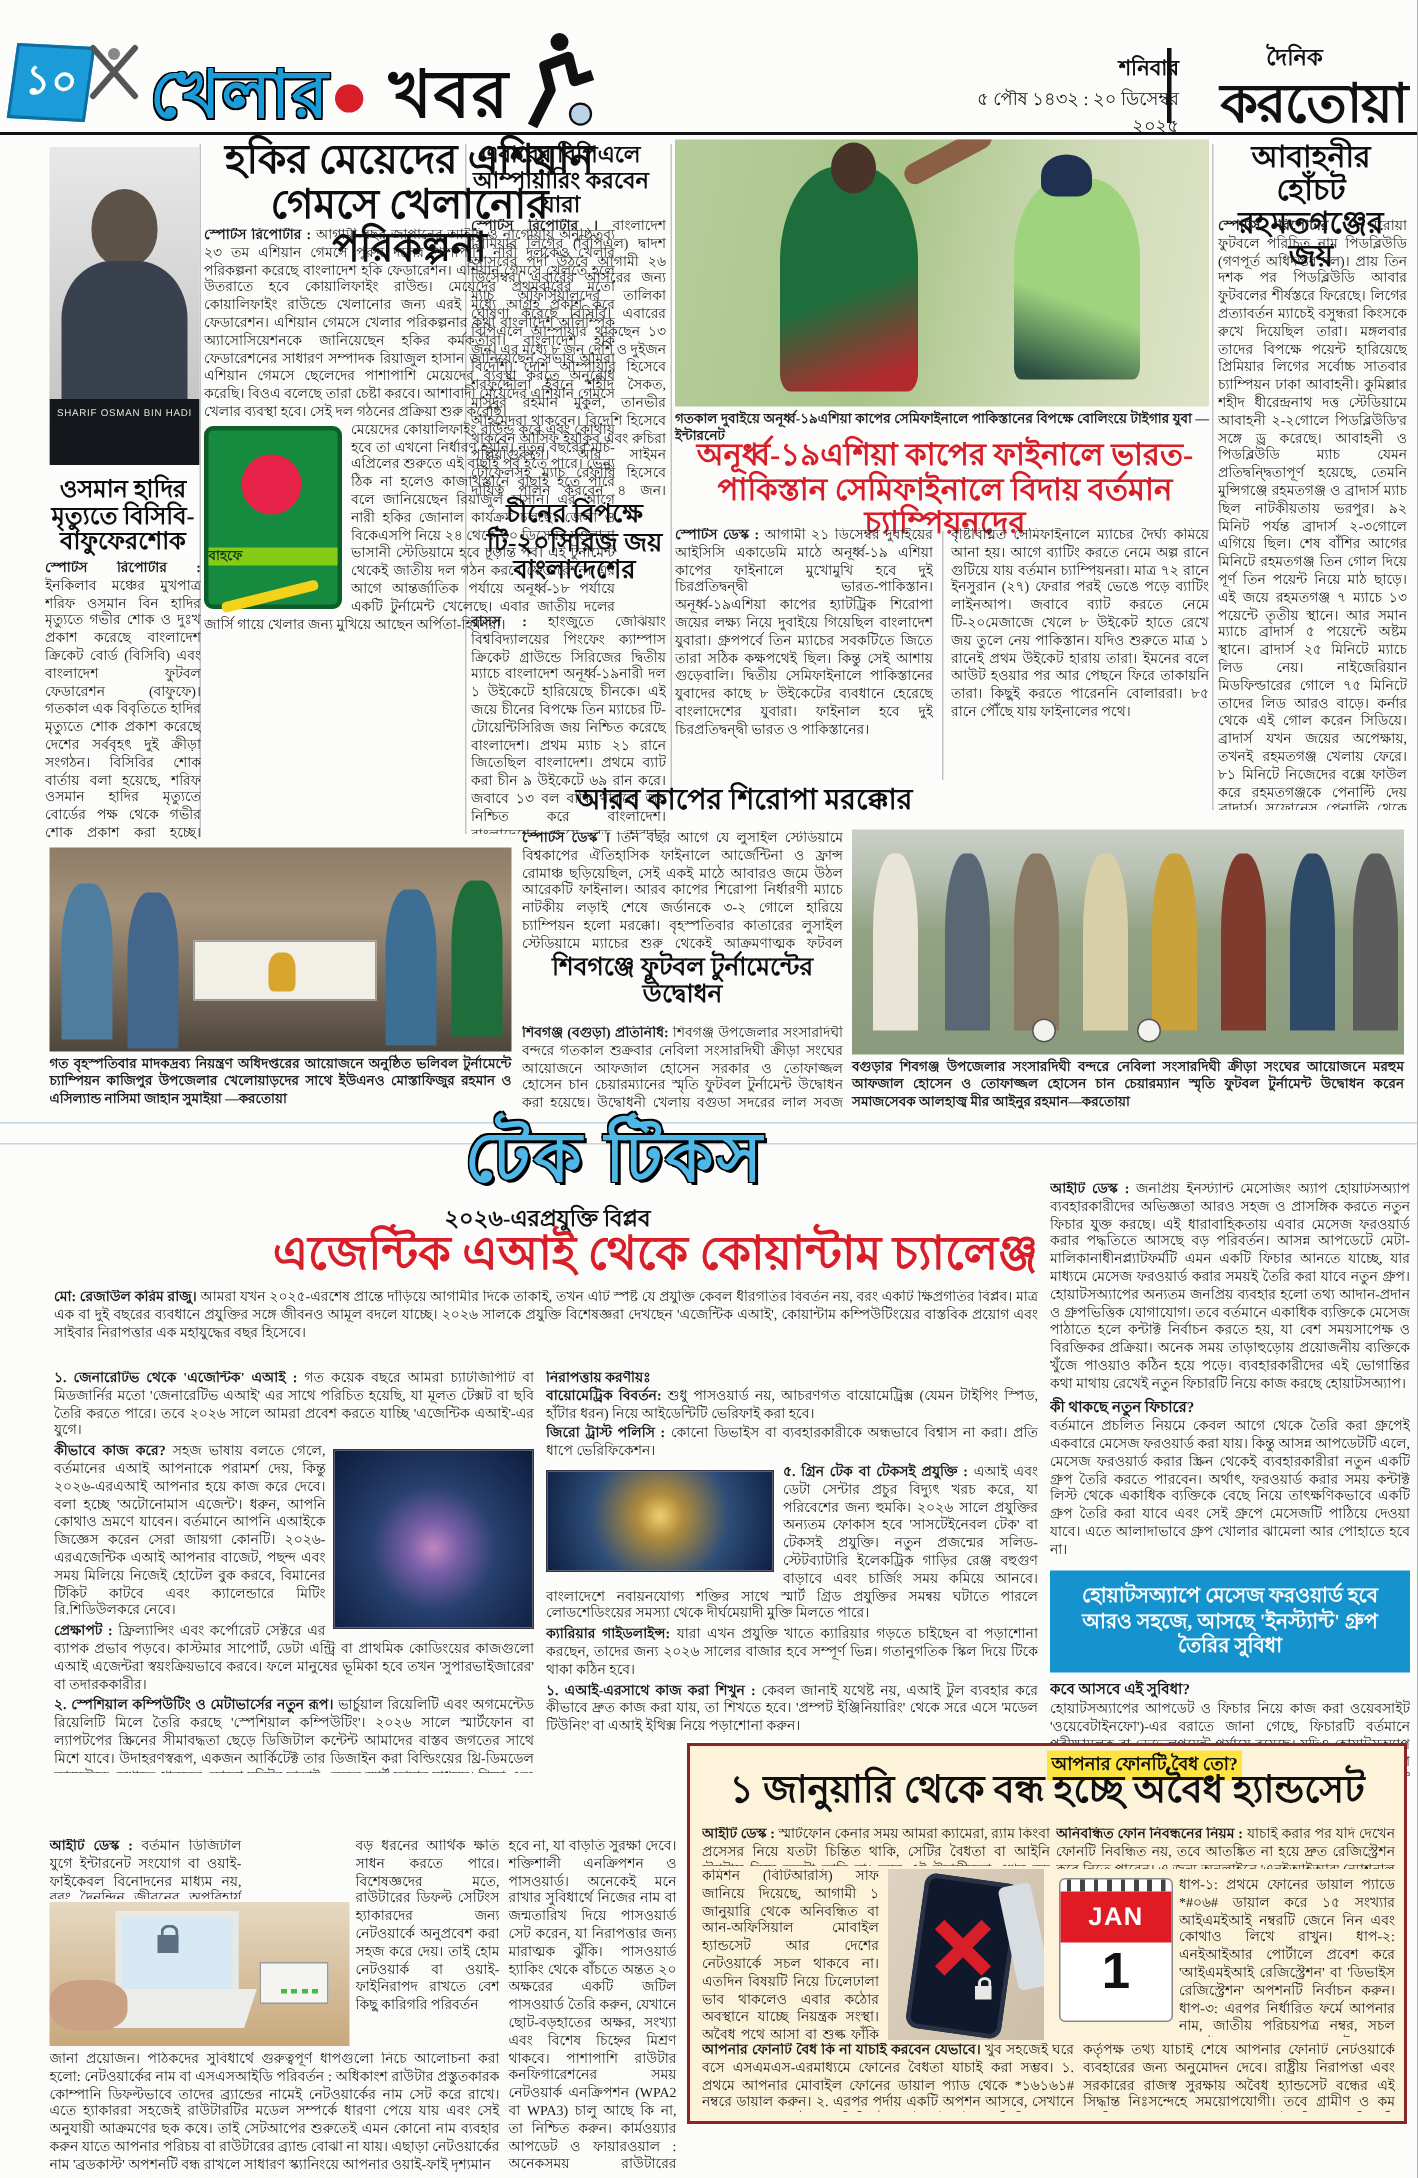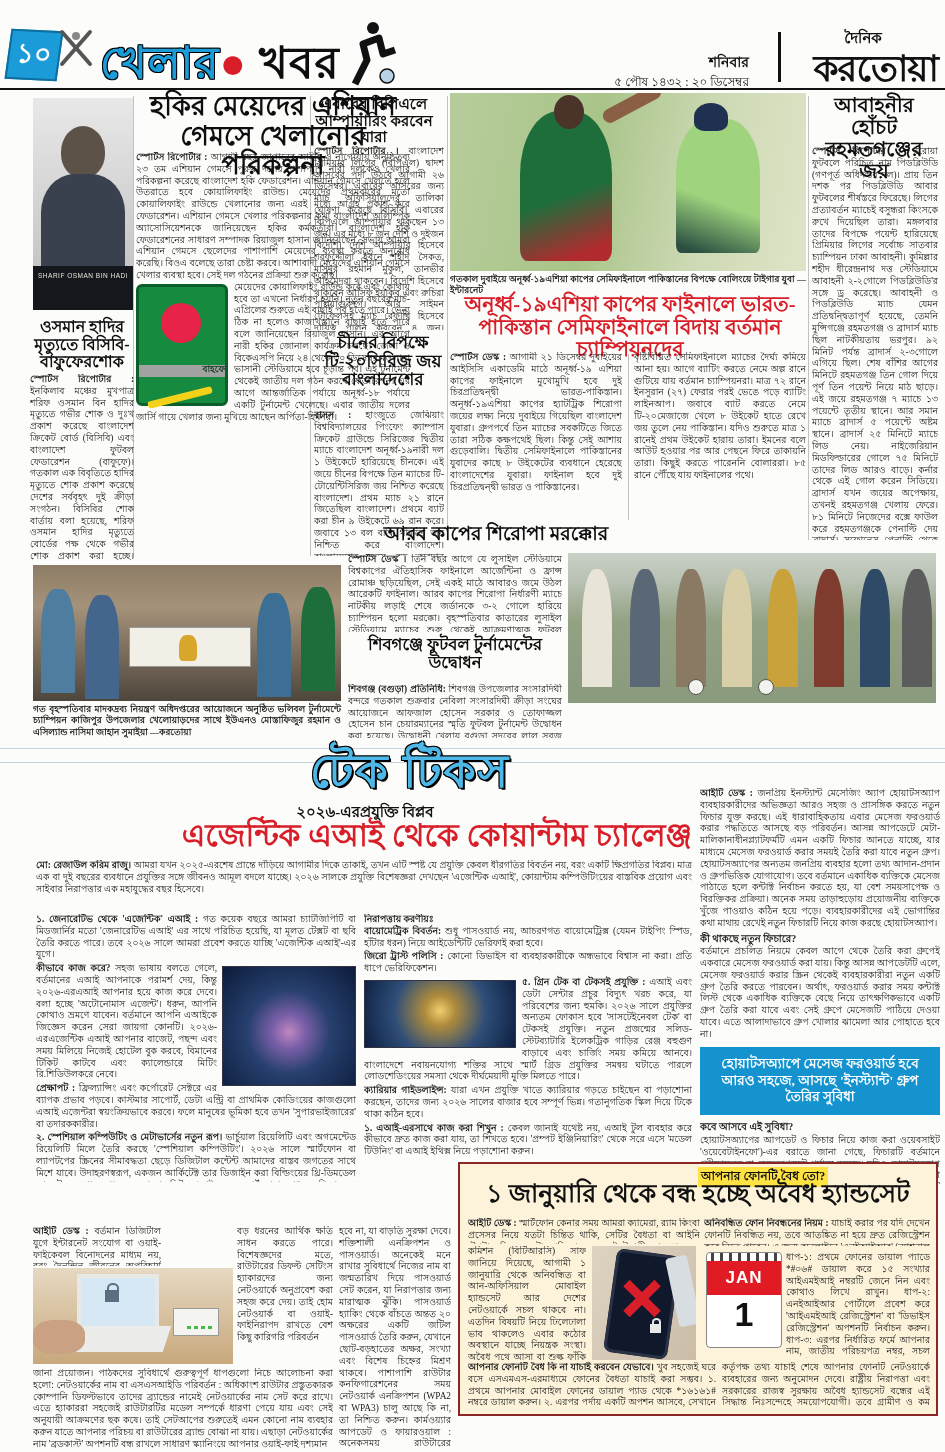--- a/index.html
+++ b/index.html
@@ -45,21 +45,21 @@
   .gl-p1,.gl-p2,.gl-p3,.gl-p4{position:absolute;top:24px;width:34px;height:104px;border-radius:40% 40% 0 0;background:#4e7da0;}
   .gl-p2{left:52px;background:#44668c;top:30px;}
   .gl-p3{right:50px;background:#3c6f93;top:28px;}
   .gl-p4{right:6px;background:#1e6e3c;top:22px;}
   .groupr{background:linear-gradient(#c9cfc6 0%,#b9c2b4 18%,#94a284 45%,#8a9a7c 100%);}
   .gr-p{position:absolute;top:16px;width:30px;height:118px;border-radius:44% 44% 0 0;}
   .gr-ball{position:absolute;bottom:8px;width:14px;height:14px;border-radius:50%;background:#f2f2ee;border:1px solid #555;}
   
   .bhf{width:86px;height:116px;background:#168a3e;border:3px solid #0c5f2a;border-radius:6px;position:relative;float:left;margin:2px 6px 2px 0;}
   .bhf-c{position:absolute;left:22px;top:16px;width:40px;height:40px;border-radius:50%;background:#e8234a;}
-  .bhf-band{position:absolute;left:0;bottom:26px;width:100%;background:#a3a3a3;color:#143d1d;font-size:9px;font-weight:bold;text-align:right;font-family:Liberation Mono, monospace;}
+  .bhf-band{position:absolute;left:0;bottom:26px;width:100%;background:#84cc16;color:#143d1d;font-size:9px;font-weight:bold;text-align:left;}
   .bhf-stick{position:absolute;left:8px;bottom:2px;width:66px;height:7px;background:#f4d21a;transform:rotate(-14deg);border-radius:3px;}
   
   .tz-line{height:1px;background:#c6d4e2;}
   .tz-title{font-size:46px;font-weight:900;text-align:center;color:#4db8e8;letter-spacing:2px;
             text-shadow:2px 2px 0 #000,-1px -1px 0 #000,1px -1px 0 #000,-1px 1px 0 #000;}
   .tz-kicker{font-size:15px;font-weight:bold;text-align:center;}
   .tz-red{font-size:31px;font-weight:900;text-align:right;color:#d81e28;line-height:1.05;}
   .timg1{width:132px;height:118px;float:right;margin:3px 0 3px 5px;border:1px solid #334;
         background:radial-gradient(circle at 50% 55%,#c087c0 0%,#7a5fa8 18%,#27406e 45%,#0c1b3a 100%);}
   .timg2{width:150px;height:66px;float:left;margin:3px 6px 2px 0;border:1px solid #334;
@@ -112,21 +112,21 @@
     </svg>
   <div class="abs" style="left:100px;top:30px;font-size:44px;font-weight:900;letter-spacing:1px;">
     <span class="logo-a">খেলার</span><span class="logo-dot">●</span>
     <span class="logo-b">খবর</span>
   </div>
   <svg class="abs" style="left:345px;top:20px;" width="52" height="66" viewBox="0 0 52 66">
     <circle cx="28" cy="8" r="6" fill="#111"></circle>
     <path d="M10 64 L22 40 L18 24 L34 18 L38 34 L50 30" stroke="#111" stroke-width="7" fill="none" stroke-linejoin="round"></path>
     <circle cx="42" cy="56" r="7" fill="#b9d4e6" stroke="#111" stroke-width="1.5"></circle>
   </svg>
-  <div class="abs dateline" style="left:599px;top:36px;width:150px;margin-top:16px;">
+  <div class="abs dateline" style="left:636px;top:36px;width:150px;">
     <div class="wd">শনিবার</div>
     <div>৫ পৌষ ১৪৩২ : ২০ ডিসেম্বর ২০২৫</div>
   </div>
   <div class="abs mast-div"></div>
   <div class="abs" style="left:788px;top:26px;width:150px;">
     <div class="paper-top">দৈনিক</div>
     <div class="paper-name">করতোয়া</div>
   </div>
   <div class="abs hrule"></div>
 
@@ -223,20 +223,21 @@
     <div class="gr-p" style="left:62px;background:#5a6774;"></div>
     <div class="gr-p" style="left:108px;background:#8a7a64;"></div>
     <div class="gr-p" style="left:154px;background:#d8cfa8;"></div>
     <div class="gr-p" style="left:200px;background:#caa23c;"></div>
     <div class="gr-p" style="left:246px;background:#7e3b2e;"></div>
     <div class="gr-p" style="left:292px;background:#2e4a66;"></div>
     <div class="gr-p" style="left:334px;background:#5c5c5c;"></div>
     <div class="gr-ball" style="left:120px;"></div>
     <div class="gr-ball" style="left:190px;"></div>
   </div>
+  <div class="abs cap" style="left:568px;top:706px;width:368px;">বগুড়ার শিবগঞ্জ উপজেলার সংসারদিঘী বন্দরে নেবিলা সংসারদিঘী ক্রীড়া সংঘের আয়োজনে মরহুম আফজাল হোসেন ও তোফাজ্জল হোসেন চান চেয়ারম্যান স্মৃতি ফুটবল টুর্নামেন্ট উদ্বোধন করেন সমাজসেবক আলহাজ্ব মীর আইনুর রহমান—করতোয়া</div>
 
   <div class="abs tz-line" style="left:0;top:748px;width:945px;"></div>
   <div class="abs tz-line" style="left:0;top:762px;width:945px;"></div>
   <div class="abs tz-title" style="left:240px;top:736px;width:340px;">টেক টিকস</div>
   <div class="abs tz-kicker" style="left:250px;top:800px;width:230px;">২০২৬-এরপ্রযুক্তি বিপ্লব</div>
   <div class="abs tz-red" style="left:36px;top:820px;width:656px;">এজেন্টিক এআই থেকে কোয়ান্টাম চ্যালেঞ্জ</div>
 
   <div class="abs jt clip" style="left:36px;top:860px;width:656px;height:50px;">
     <b>মো: রেজাউল করিম রাজু।</b>
     <span>আমরা যখন ২০২৫-এরশেষ প্রান্তে দাঁড়িয়ে আগামীর দিকে তাকাই, তখন এটি স্পষ্ট যে প্রযুক্তি কেবল ধীরগতির বিবর্তন নয়, বরং একটি ক্ষিপ্রগতির বিপ্লব। মাত্র এক বা দুই বছরের ব্যবধানে প্রযুক্তির সঙ্গে জীবনও আমূল বদলে যাচ্ছে। ২০২৬ সালকে প্রযুক্তি বিশেষজ্ঞরা দেখছেন 'এজেন্টিক এআই', কোয়ান্টাম কম্পিউটিংয়ের বাস্তবিক প্রয়োগ এবং সাইবার নিরাপত্তার এক মহাযুদ্ধের বছর হিসেবে।</span>

